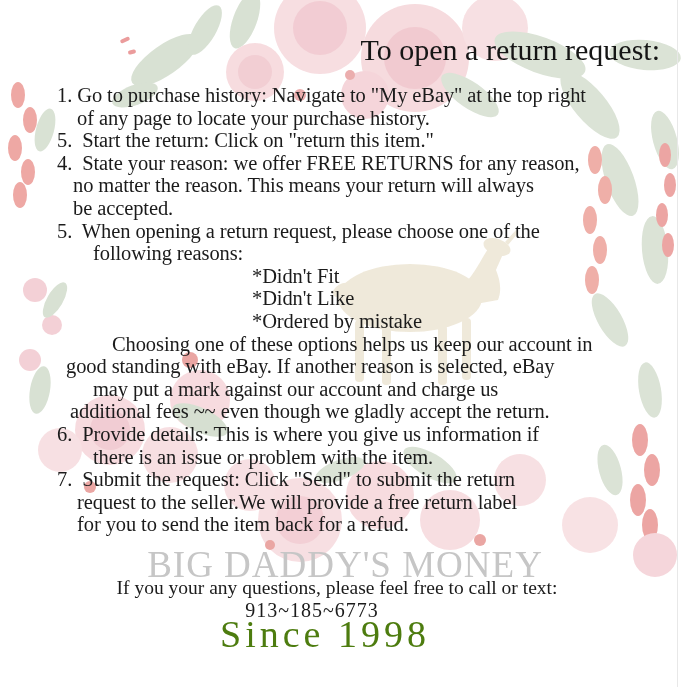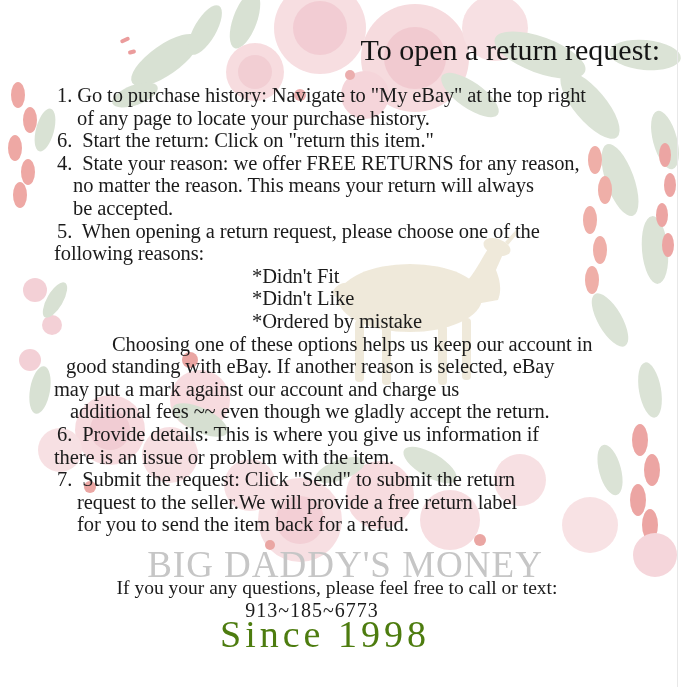--- a/index.html
+++ b/index.html
@@ -38,21 +38,21 @@
   }
   .ln{
     height:22.6px;line-height:22.6px;
     font-size:20.5px;letter-spacing:-0.1px;
     white-space:pre;
   }
   .xA{padding-left:57px;}   
   .xB{padding-left:77px;}   
   .xC{padding-left:73px;}
   .xD{padding-left:66px;}
-  .xE{padding-left:54px;}
+  .xE{padding-left:93px;}
   .xF{padding-left:70px;}
   .xG{padding-left:112px;}
   .xR{padding-left:252px;}  
 
   .footer-q{
     position:absolute;left:0;top:577px;width:674px;
     text-align:center;z-index:2;
     font-size:19.5px;white-space:nowrap;
   }
   .footer-phone{
@@ -189,21 +189,21 @@
   <div class="edge-line"></div>
 
   <div class="wm-brand">BIG DADDY'S MONEY</div>
   <div class="wm-since">Since 1998</div>
 
   <h1 class="title">To open a return request:</h1>
 
   <div class="body-block">
     <div class="ln xA">1. Go to purchase history: Navigate to "My eBay" at the top right</div>
     <div class="ln xB">of any page to locate your purchase history.</div>
-    <div class="ln xA">6.  Start the return: Click on "return this item."</div>
+    <div class="ln xA">5.  Start the return: Click on "return this item."</div>
     <div class="ln xA">4.  State your reason: we offer FREE RETURNS for any reason,</div>
     <div class="ln xC">no matter the reason. This means your return will always</div>
     <div class="ln xC">be accepted.</div>
     <div class="ln xA">5.  When opening a return request, please choose one of the</div>
     <div class="ln xE">following reasons:</div>
     <div class="ln xR">*Didn't Fit</div>
     <div class="ln xR">*Didn't Like</div>
     <div class="ln xR">*Ordered by mistake</div>
     <div class="ln xG">Choosing one of these options helps us keep our account in</div>
     <div class="ln xD">good standing with eBay. If another reason is selected, eBay</div>

